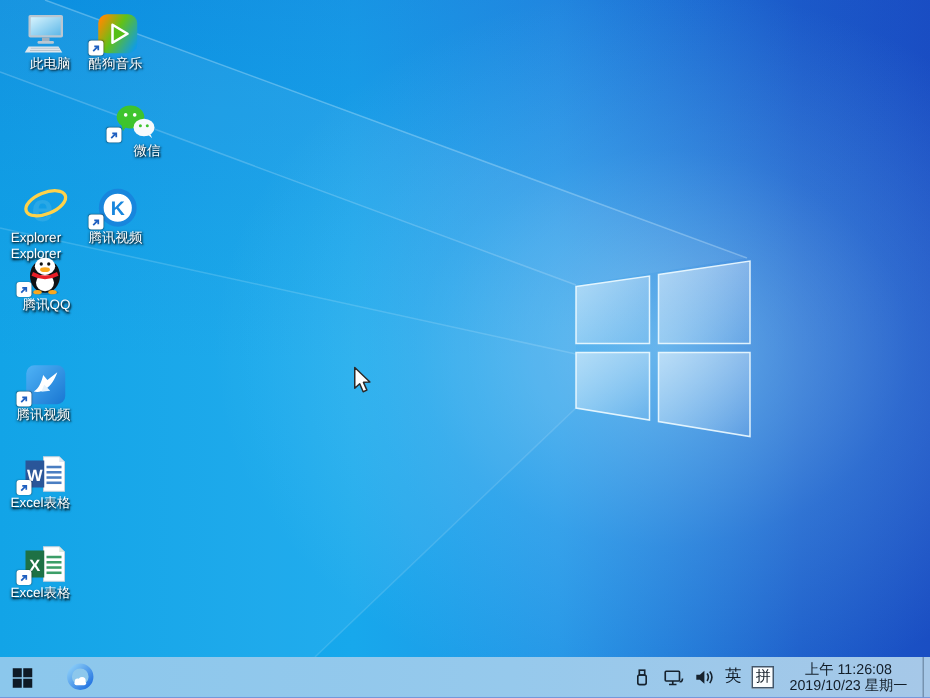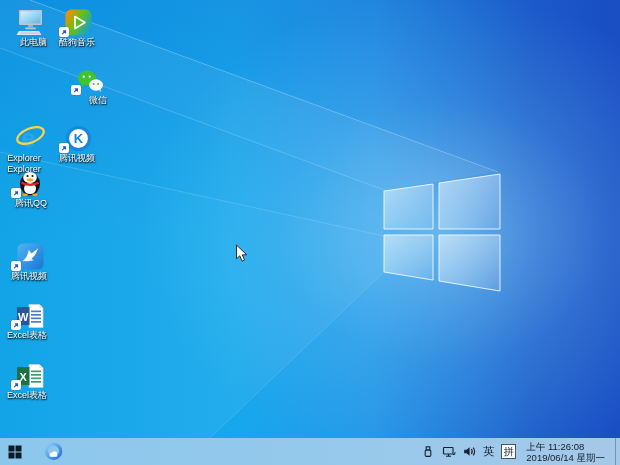--- a/index.html
+++ b/index.html
@@ -35,21 +35,21 @@
   
   #taskbar{position:absolute;left:0;bottom:0;width:620px;height:27px;
     background:linear-gradient(90deg,#8bc7ec 0%,#96c9ec 55%,#a6c8e8 100%);
     display:flex;align-items:center}
   .tbtn{width:30px;height:27px;display:flex;align-items:center;justify-content:center}
   #tray{margin-left:auto;display:flex;align-items:center;gap:7px;height:27px}
   .trayicon{display:flex;align-items:center;justify-content:center}
   .ime{font-size:11px;color:#121d28;line-height:27px}
   .imebox{width:15px;height:15px;border:1px solid #42566a;background:#fbfdfe;font-size:10px;
           line-height:13px;text-align:center;color:#121d28}
-  .clock{font-size:9.5px;line-height:11px;color:#121d28;text-align:left;white-space:nowrap;padding:0 3px}
+  .clock{font-size:9.5px;line-height:11px;color:#121d28;text-align:center;white-space:nowrap;padding:0 3px}
   .clock span{display:block}
   .sd{width:5px;height:27px;border-left:1px solid rgba(30,50,70,.35)}
 </style>
 </head>
 <body>
 
 <div id="screen">
   <div id="wallpaper"></div>
 
   <svg id="wallart" viewBox="0 0 620 438">
@@ -299,18 +299,18 @@
         <svg width="13" height="13" viewBox="0 0 13 13">
           <path d="M1.2,4.8 L3.6,4.8 L6.6,2.2 L6.6,10.8 L3.6,8.2 L1.2,8.2 Z" fill="#16222e"></path>
           <path d="M8.4,4 q1.7,2.4 0,5" stroke="#16222e" stroke-width="1.1" fill="none"></path>
           <path d="M10.2,2.6 q2.8,3.8 0,7.8" stroke="#16222e" stroke-width="1.1" fill="none"></path>
         </svg>
       </span>
       <span class="ime">英</span>
       <span class="imebox">拼</span>
       <div class="clock">
         <span>上午 11:26:08</span>
-        <span>2019/06/14 星期一</span>
+        <span>2019/10/23 星期一</span>
       </div>
       <span class="sd"></span>
     </div>
   </div>
 </div>
 
 </body></html>

